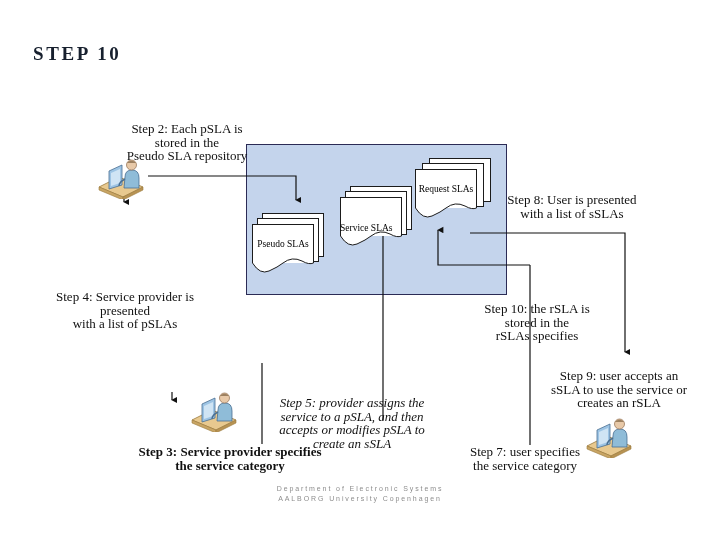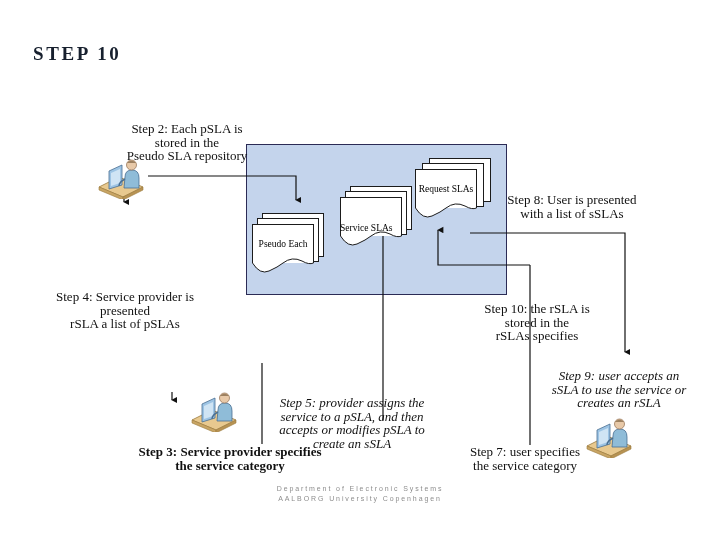--- a/index.html
+++ b/index.html
@@ -119,21 +119,21 @@
       <path d="M124,196 L124,202" stroke="#111111" stroke-width="1.2" fill="none" marker-end="url(#ah)"></path>
     </svg>
 
     <div class="doc-stack" style="left:252px;top:213px;width:76px;height:62px;">
       <div class="sheet" style="left:10px;top:0px;width:62px;height:44px;"></div>
       <div class="sheet" style="left:5px;top:5px;width:62px;height:44px;"></div>
       <div class="sheet" style="left:0px;top:11px;width:62px;height:39px;border-bottom:none;"></div>
       <svg width="76" height="62" style="position:absolute;left:0;top:0;">
         <path d="M0.5,50 Q8,62 17,58 Q26,54 31,50 Q40,43 50,48 Q57,52 61.5,50 L61.5,49" stroke="#1b1b1b" stroke-width="1" fill="#ffffff"></path>
       </svg>
-      <div class="doc-label" style="top:26px;width:62px;">Pseudo Each</div>
+      <div class="doc-label" style="top:26px;width:62px;">Pseudo SLAs</div>
     </div>
 
     <div class="doc-stack" style="left:340px;top:186px;width:80px;height:62px;">
       <div class="sheet" style="left:10px;top:0px;width:62px;height:44px;"></div>
       <div class="sheet" style="left:5px;top:5px;width:62px;height:44px;"></div>
       <div class="sheet" style="left:0px;top:11px;width:62px;height:39px;border-bottom:none;"></div>
       <svg width="80" height="62" style="position:absolute;left:0;top:0;">
         <path d="M0.5,50 Q8,62 17,58 Q26,54 31,50 Q40,43 50,48 Q57,52 61.5,50 L61.5,49" stroke="#1b1b1b" stroke-width="1" fill="#ffffff"></path>
       </svg>
       <div class="doc-label" style="top:26px;width:52px;margin-top:11px;">Service SLAs</div>
@@ -196,39 +196,39 @@
       </svg>
     </div>
 
     <div class="caption" style="left:112px;top:122px;width:150px;">Step 2: Each pSLA is
 stored in the
 Pseudo SLA repository</div>
 
 
     <div class="caption" style="left:40px;top:290px;width:170px;">Step 4: Service provider is
 presented
-rSLA a list of pSLAs</div>
+with a list of pSLAs</div>
 
 
     <div class="caption" style="left:488px;top:193px;width:168px;">Step 8: User is presented
 with a list of sSLAs</div>
 
     <div class="caption" style="left:462px;top:302px;width:150px;">Step 10: the rSLA is
 stored in the
 rSLAs specifies</div>
 
     <div class="caption" style="left:272px;top:396px;width:160px;font-style:italic;">Step 5: provider assigns the
 service to a pSLA, and then
 accepts or modifies pSLA to
 create an sSLA</div>
 
     <div class="caption" style="left:130px;top:445px;width:200px;font-weight:bold;">Step 3: Service provider specifies
 the service category</div>
 
-    <div class="caption" style="left:538px;top:369px;width:162px;font-style:italic;">Step 9: user accepts an
+    <div class="caption" style="left:538px;top:369px;width:162px;">Step 9: user accepts an
 sSLA to use the service or
 creates an rSLA</div>
 
     <div class="caption" style="left:458px;top:445px;width:134px;text-align:center;">Step 7: user specifies
 the service category</div>
 
   </div>
 
   <div class="footer" style="top:484px;">Department of Electronic Systems
 AALBORG University Copenhagen</div>

